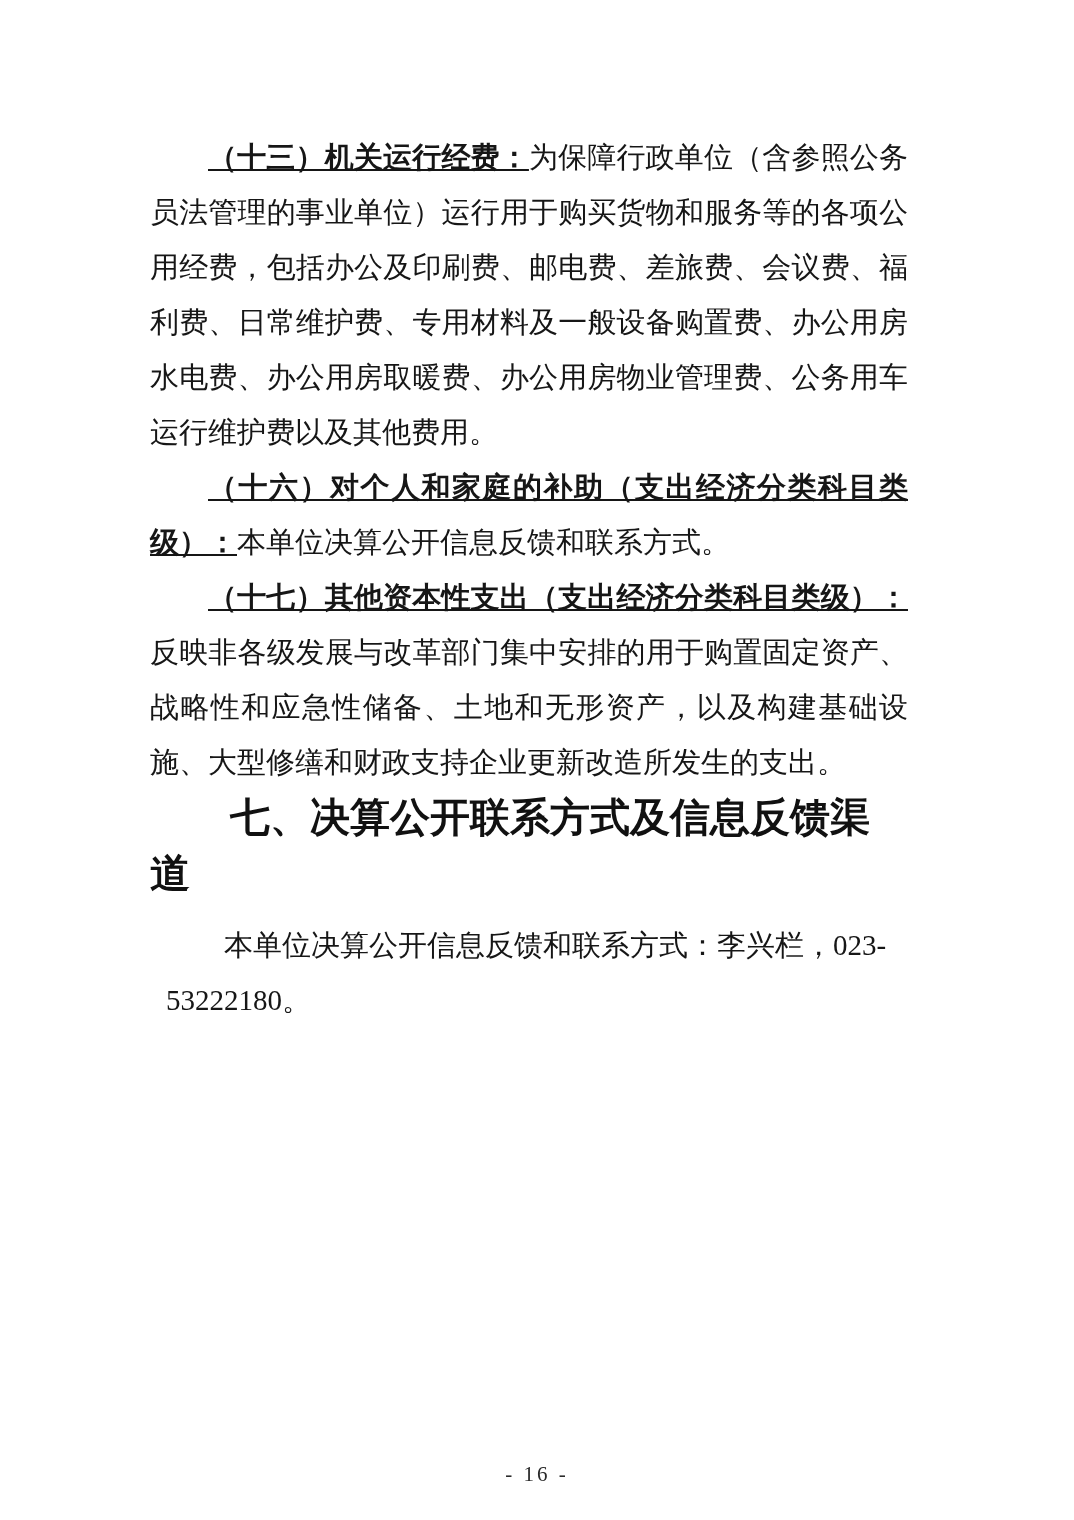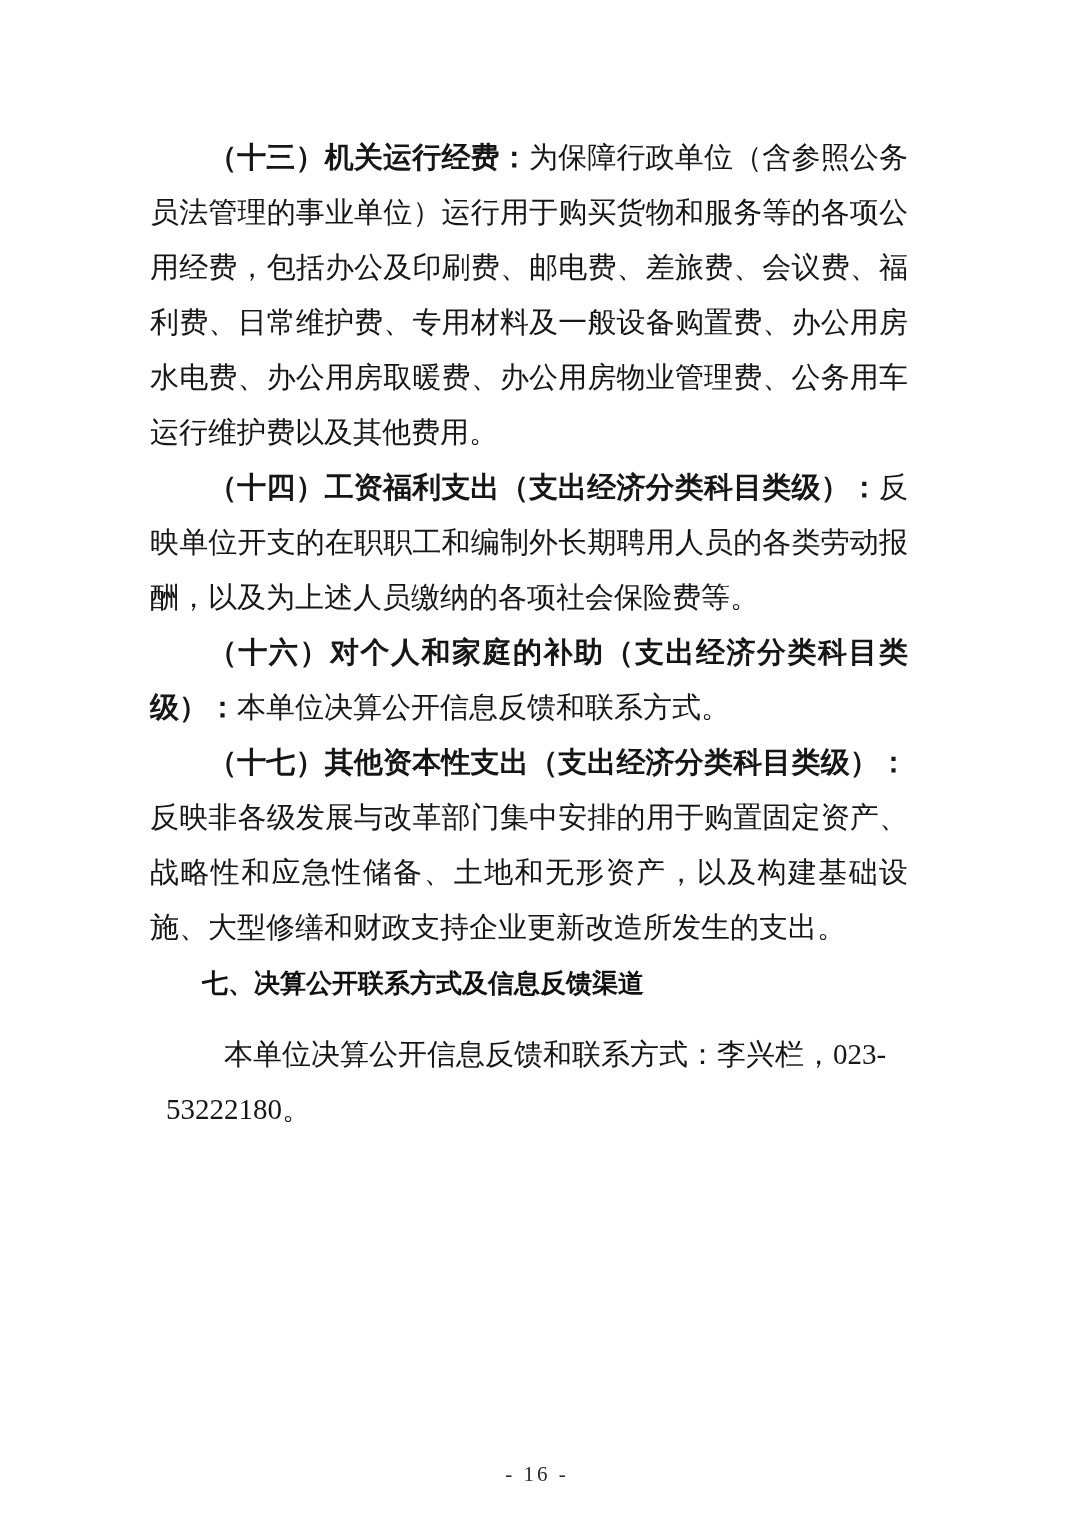--- a/index.html
+++ b/index.html
@@ -26,26 +26,27 @@
     margin: 0;
     font-size: 29px;
     line-height: 55px;
     text-align: justify;
     text-align-last: left;
     text-indent: 2em;
     word-break: break-word;
   }
   .para .lead {
     font-weight: bold;
+    text-decoration: underline;
   }
   .section-heading {
     margin: 0;
-    font-family: Liberation Sans, sans-serif;
+    font-family: Liberation Serif, serif;
     font-weight: bold;
-    font-size: 26px;
+    font-size: 40px;
     line-height: 56px;
     text-indent: 2em;
     color: #111111;
   }
   .contact-para {
     margin: 16px;
     font-size: 29px;
     line-height: 55px;
     text-align: left;
     text-indent: 2em;
@@ -63,21 +64,20 @@
   }
 </style>
 </head>
 <body>
 
 <div class="page">
   <div class="content">
 
     <p class="para"><span class="lead">（十三）机关运行经费：</span><span>为保障行政单位（含参照公务员法管理的事业单位）运行用于购买货物和服务等的各项公用经费，包括办公及印刷费、邮电费、差旅费、会议费、福利费、日常维护费、专用材料及一般设备购置费、办公用房水电费、办公用房取暖费、办公用房物业管理费、公务用车运行维护费以及其他费用。</span></p>
 
-    <p class="para"><span class="lead">（十四）工资福利支出（支出经济分类科目类级）：</span><span>反映单位开支的在职职工和编制外长期聘用人员的各类劳动报酬，以及为上述人员缴纳的各项社会保险费等。</span></p>
 
 
     <p class="para"><span class="lead">（十六）对个人和家庭的补助（支出经济分类科目类级）：</span><span>本单位决算公开信息反馈和联系方式。</span></p>
 
     <p class="para"><span class="lead">（十七）其他资本性支出（支出经济分类科目类级）：</span><span>反映非各级发展与改革部门集中安排的用于购置固定资产、战略性和应急性储备、土地和无形资产，以及构建基础设施、大型修缮和财政支持企业更新改造所发生的支出。</span></p>
 
     <h2 class="section-heading">七、决算公开联系方式及信息反馈渠道</h2>
 
     <p class="contact-para">本单位决算公开信息反馈和联系方式：李兴栏，023-53222180。</p>
 

